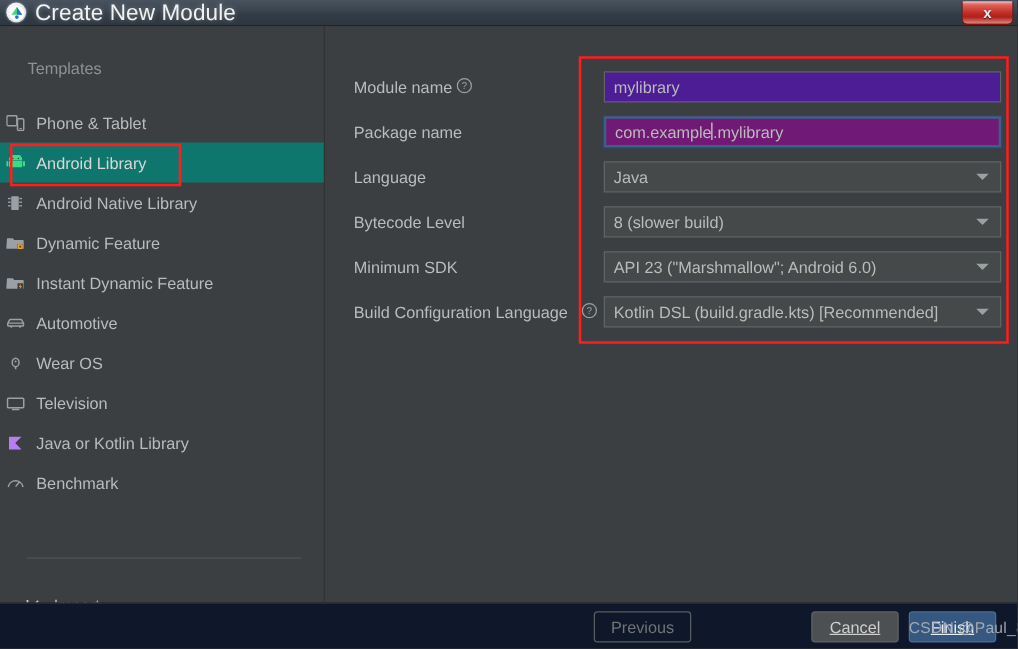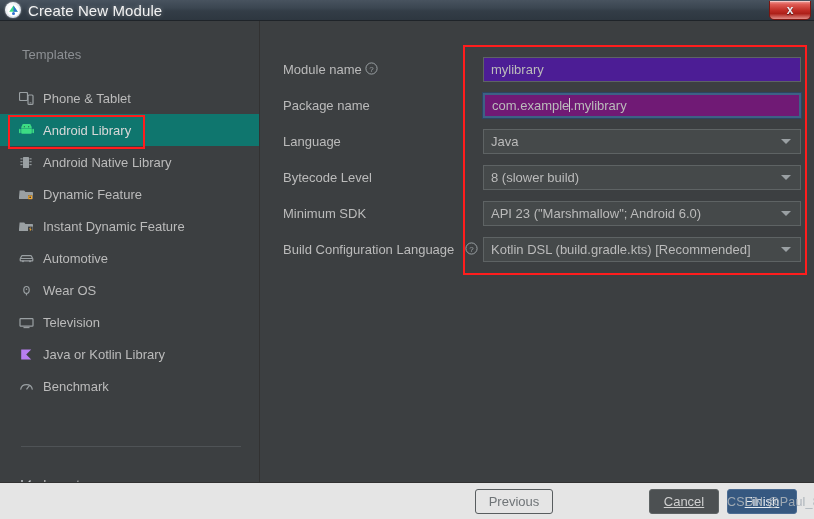--- a/index.html
+++ b/index.html
@@ -35,21 +35,21 @@
     margin-left: 5px;
     width: 16px; height: 16px;
     border-radius: 50%;
     background: radial-gradient(circle at 35% 30%, #ffffff 0%, #e9eef3 45%, #c7d2dd 100%);
     display: flex; align-items: center; justify-content: center;
     box-shadow: 0 0 2px rgba(255,255,255,0.55);
   }
   .title-icon svg { display:block; }
   .title-text {
     margin-left: 7px;
-    font-size: 15px;
+    font-size: 18px;
     color: #f2f2f2;
     letter-spacing: .1px;
     text-shadow: 0 0 4px rgba(255,255,255,.35);
   }
   .close-btn {
     position: absolute;
     right: 3px; top: 1px;
     width: 42px; height: 19px;
     border-radius: 0 0 5px 5px;
     background: linear-gradient(to bottom, #f1a3a0 0%, #df5d56 18%, #c02d26 52%, #ad2019 70%, #e08a84 100%);
@@ -93,21 +93,21 @@
   .tmpl-list {
     position: absolute;
     left: 0; top: 61px;
     width: 259px;
   }
   .tmpl-item {
     position: relative;
     height: 32px;
     display: flex;
     align-items: center;
-    padding-left: 18px;
+    padding-left: 4px;
     box-sizing: border-box;
     color: #bbbbbb;
     font-size: 13px;
   }
   .tmpl-item.selected {
     background: #0f766e;
     color: #d8d8d8;
   }
   .tmpl-icon {
     width: 17px; height: 17px;
@@ -219,21 +219,21 @@
     box-sizing: border-box;
     pointer-events: none;
   }
 
   
   .footer {
     position: absolute;
     left: 0; top: 482px;
     width: 814px;
     height: 37px;
-    background: #e5e5e5;
+    background: #0f172a;
     border-top: 1px solid #323232;
     box-sizing: border-box;
   }
   .btn {
     position: absolute;
     top: 6px;
     height: 25px;
     border-radius: 3px;
     font-size: 13px;
     display: flex;

